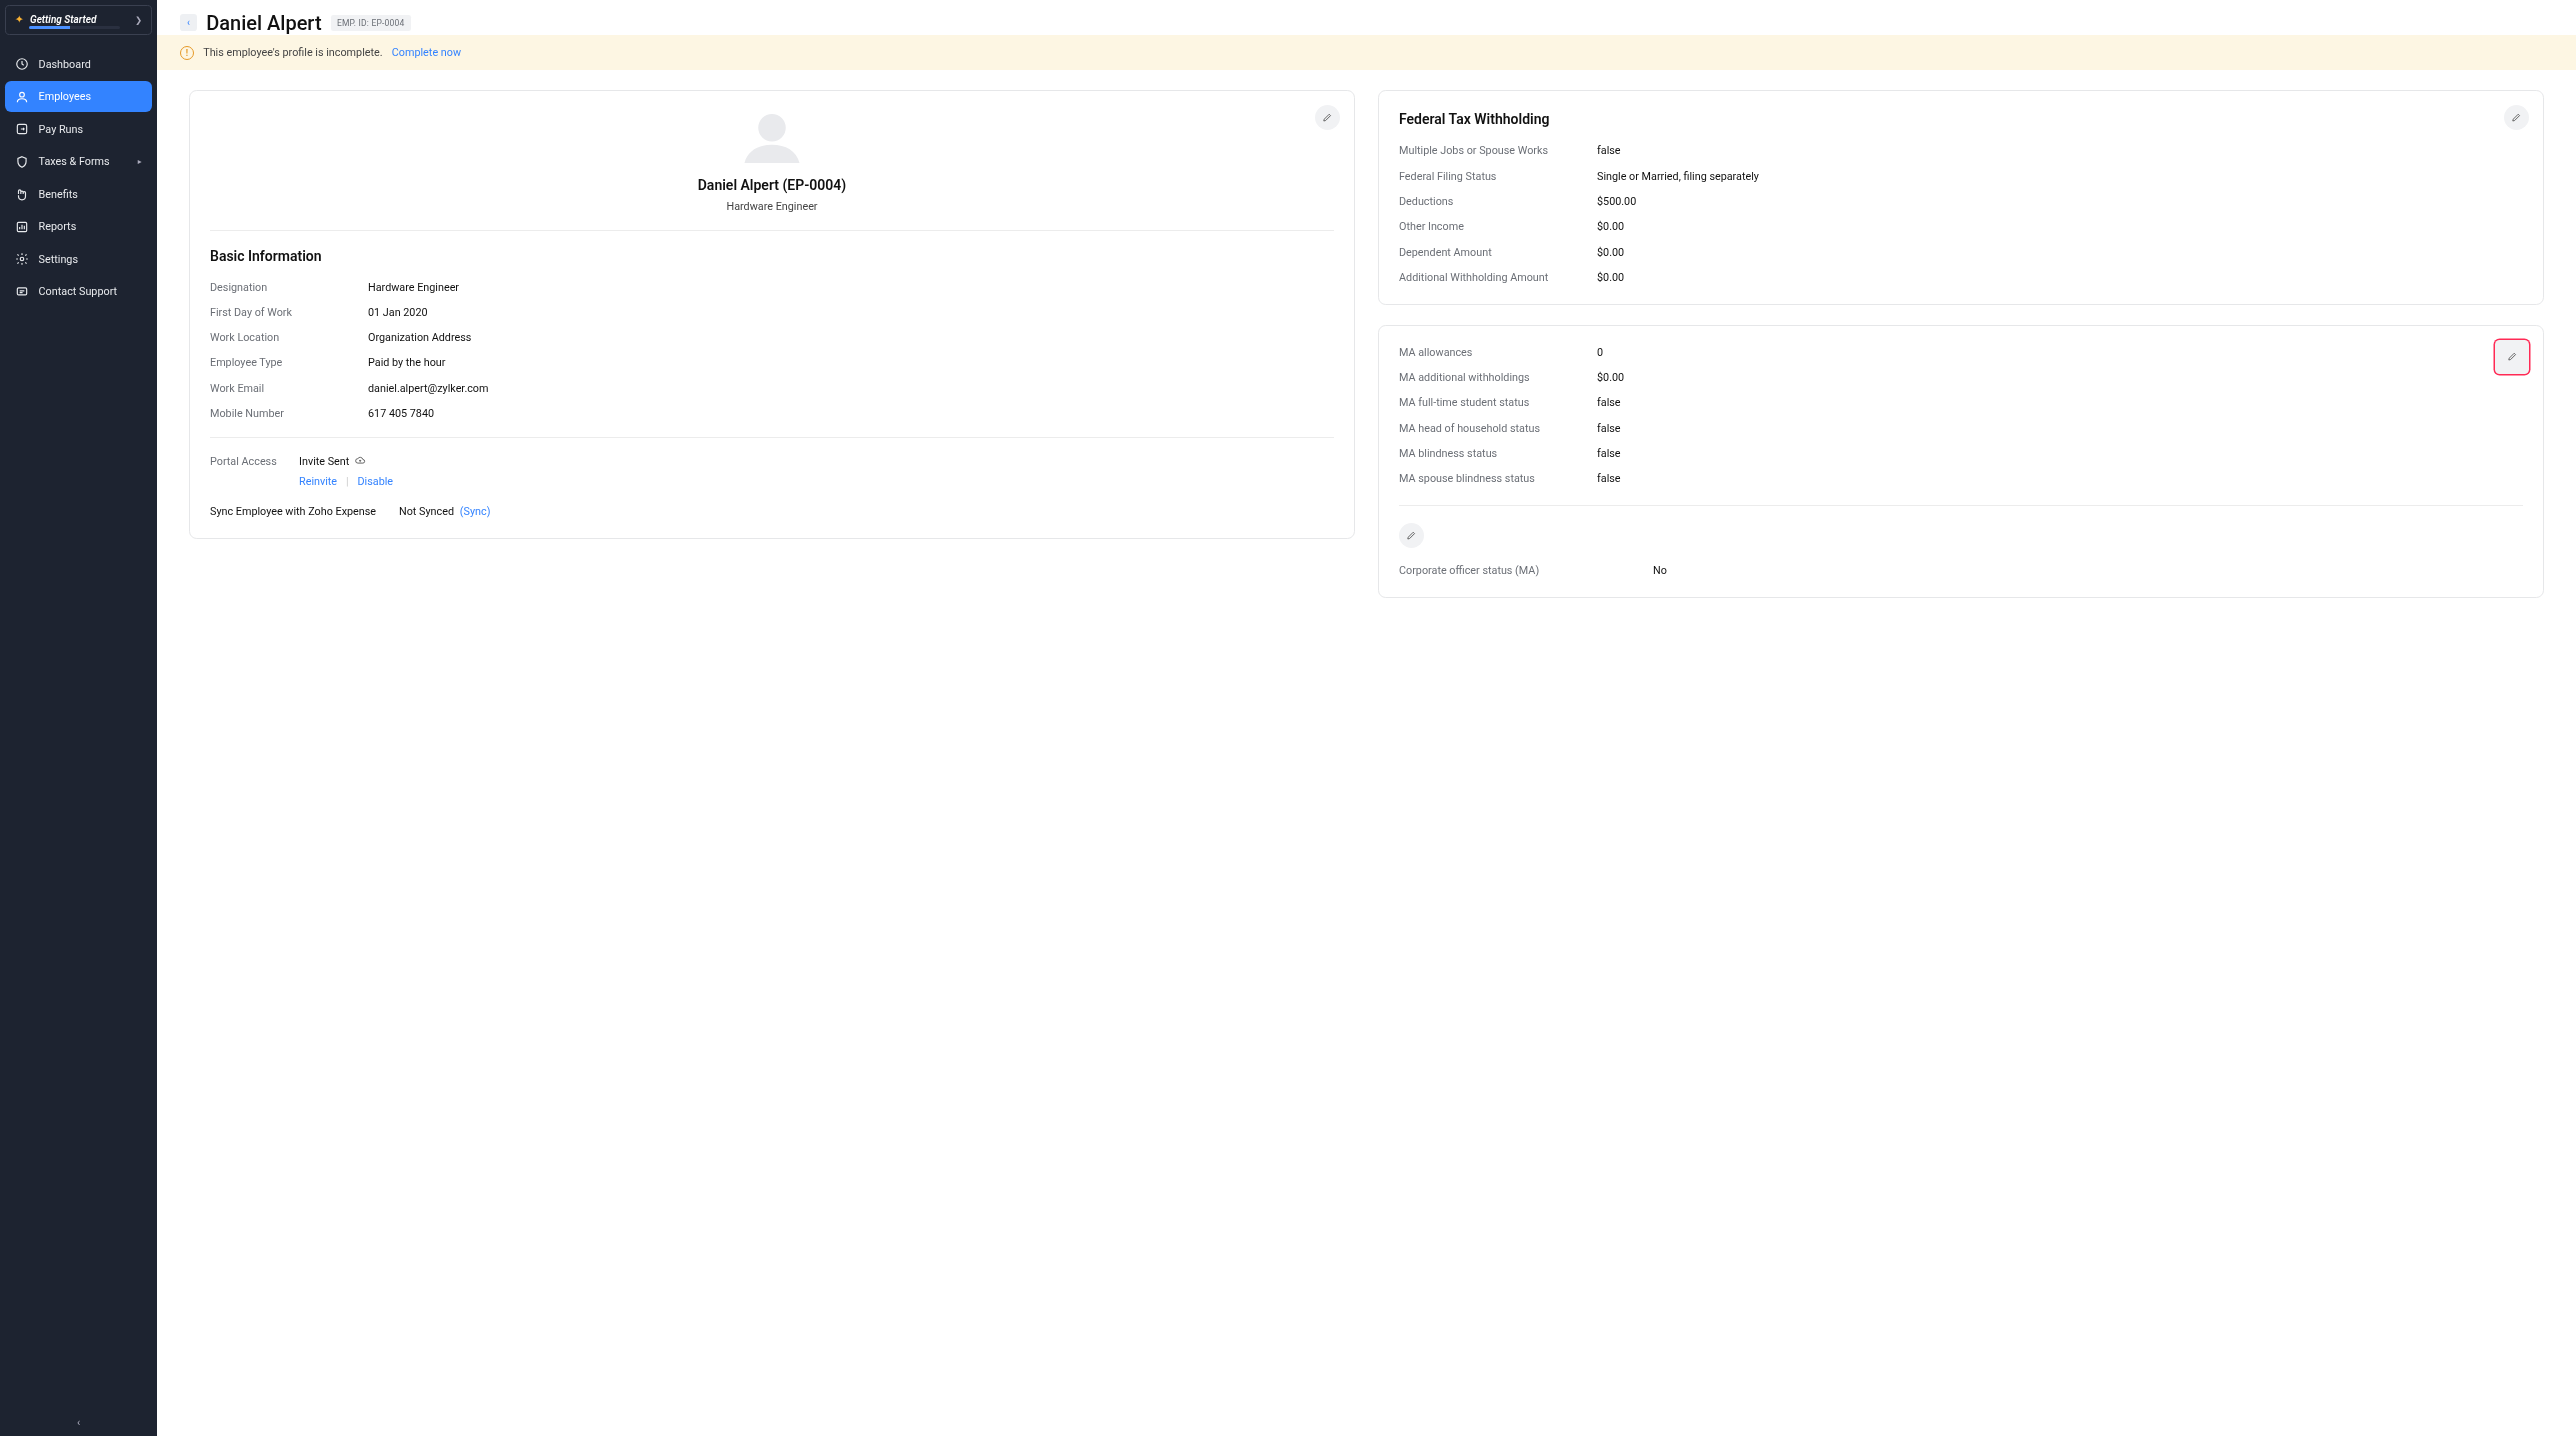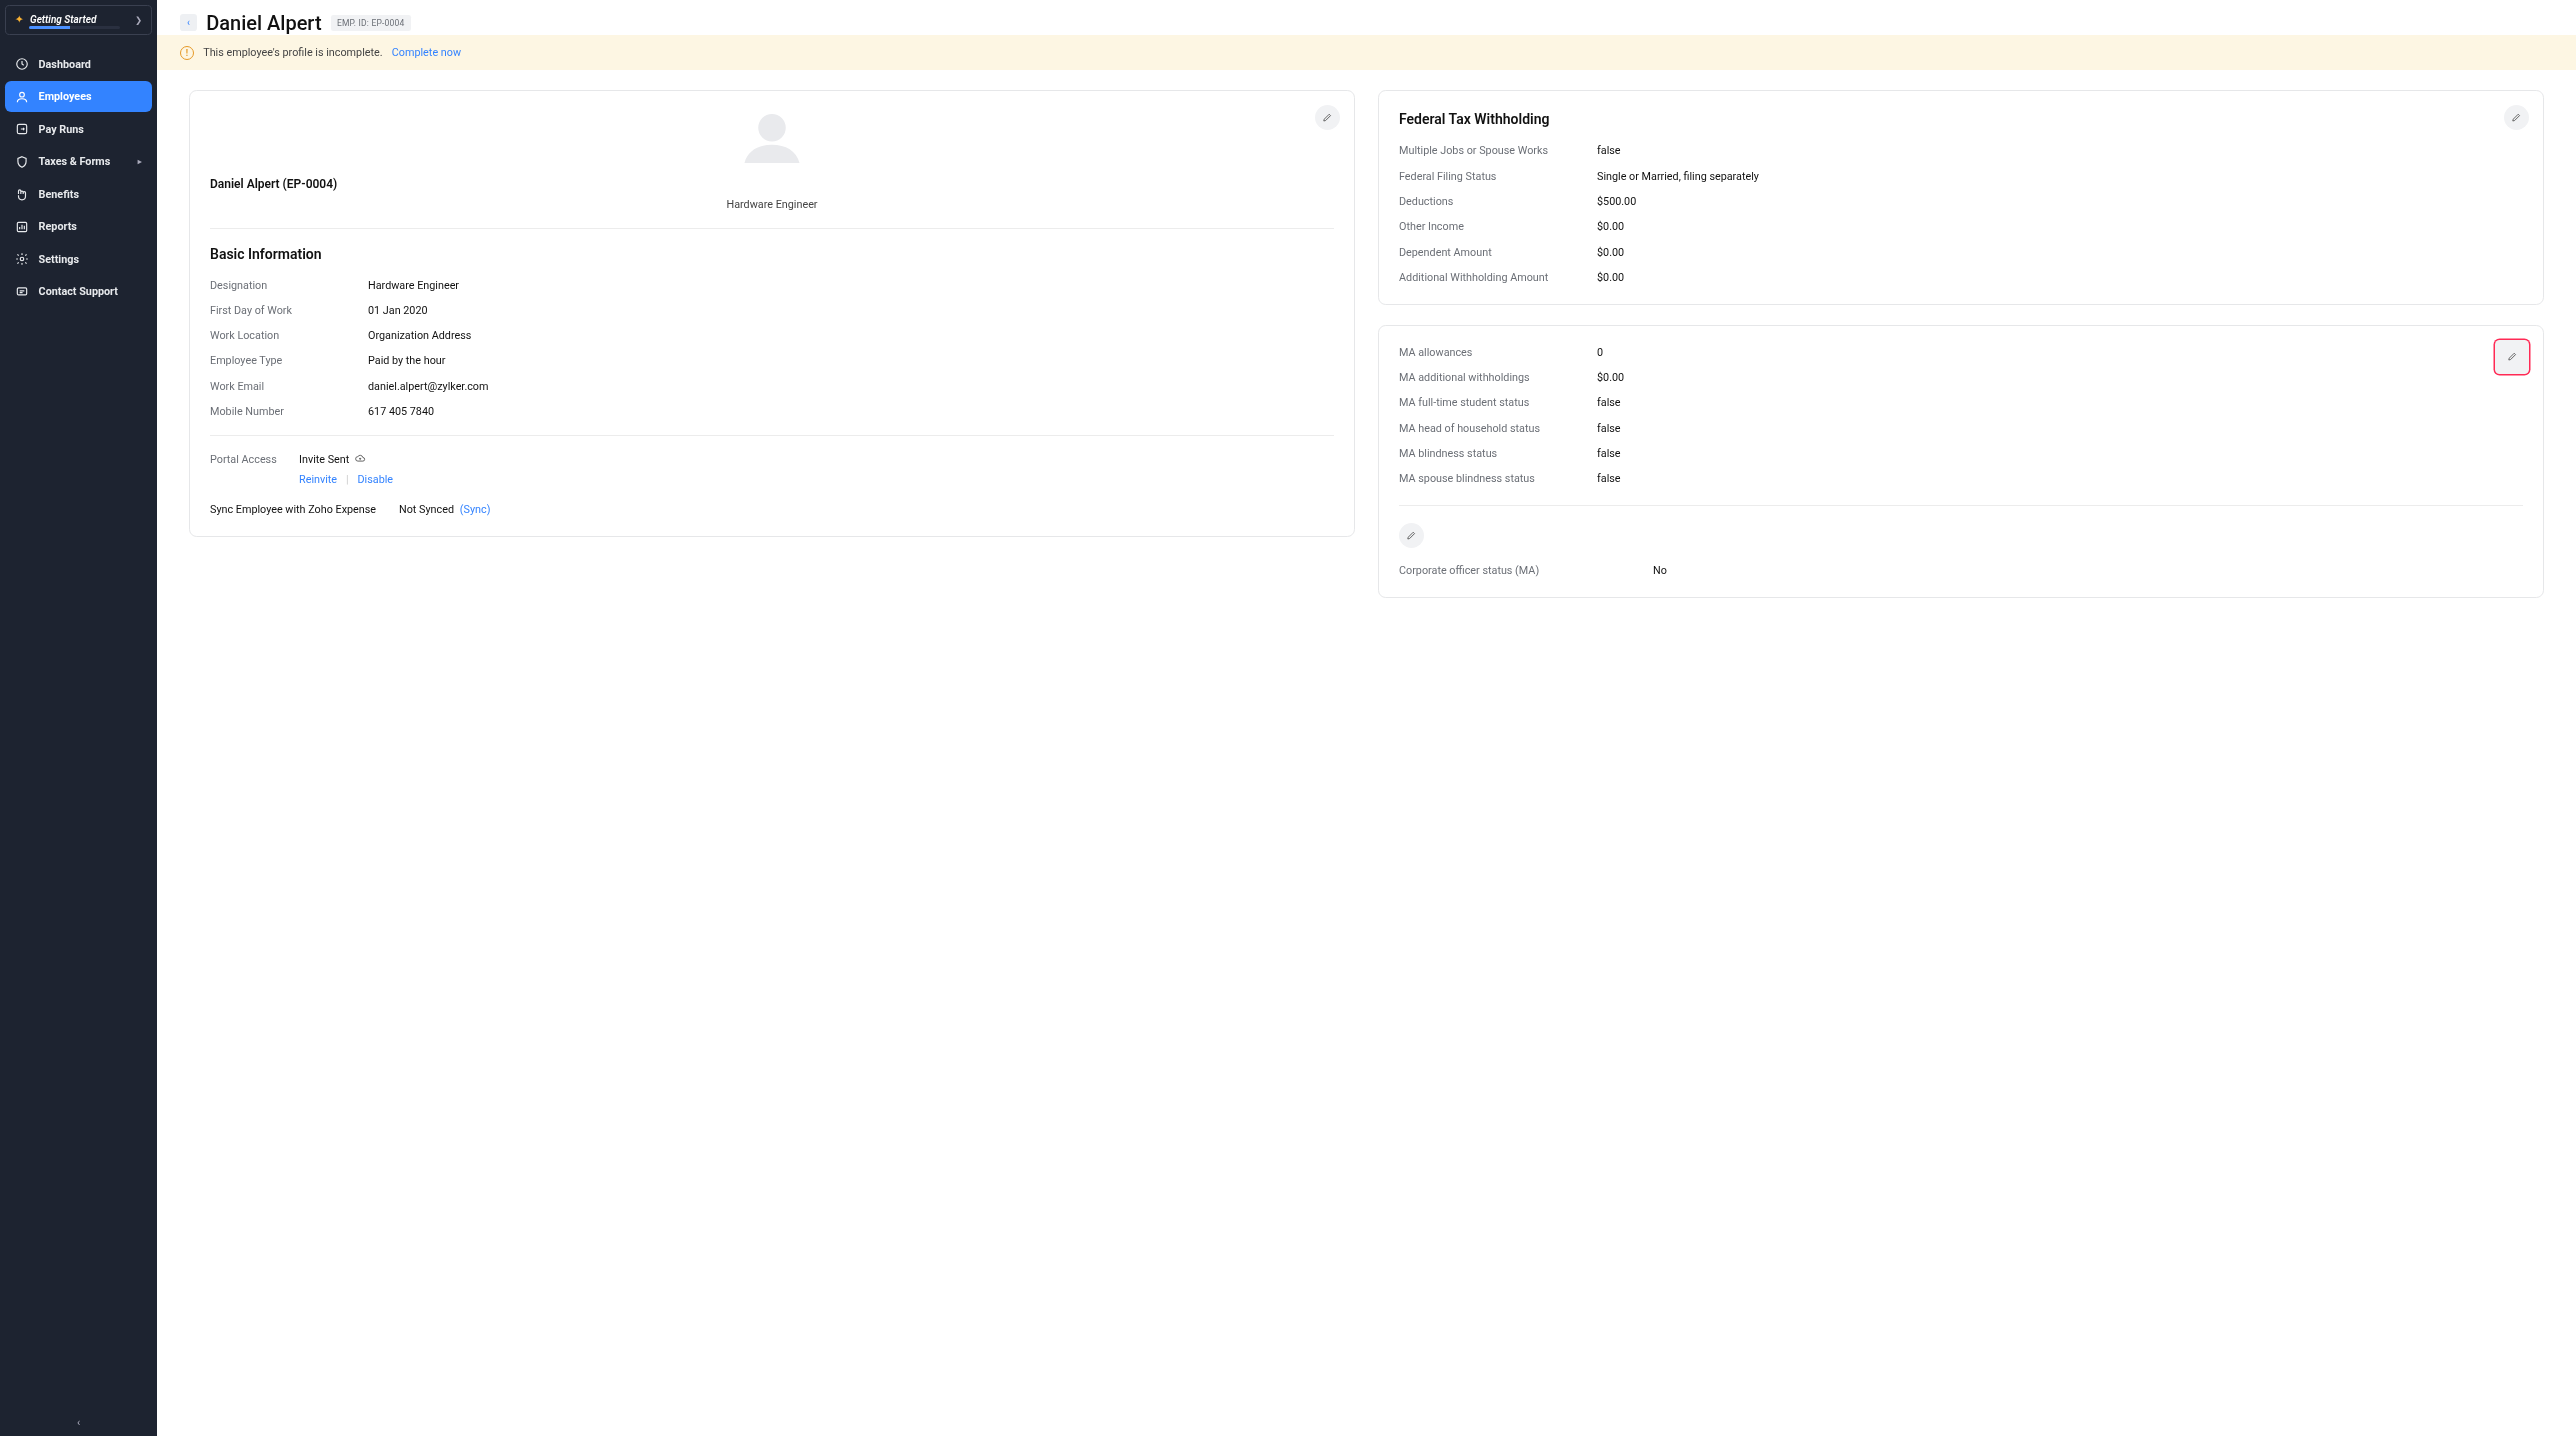--- a/index.html
+++ b/index.html
@@ -7,21 +7,21 @@
     .app { display: flex; height: 100vh; }
     
     
     .sidebar { width: 157px; background: #1d2330; color: #fff; display: flex; flex-direction: column; position: relative; }
     .getting-started { margin: 4.6px; padding: 7.7px 9.2px; border: 0.8px solid #3a4050; border-radius: 4.6px; display: flex; align-items: center; gap: 6.2px; cursor: pointer; position: relative; }
     .getting-started .sparkle { color: #f9b132; }
     .getting-started .gs-text { font-size: 10px; font-weight: 600; flex: 1; font-style: italic; }
     .getting-started .chevron { color: #aab; font-size: 8.5px; }
     .getting-started .progress { position: absolute; bottom: 5.4px; left: 23px; right: 31px; height: 2.3px; background: #2a3040; border-radius: 1.5px; overflow: hidden; }
     .getting-started .progress-fill { height: 100%; width: 45%; background: #4a90ff; }
-    .nav { padding: 4.6px 3.1px; display: flex; flex-direction: column; gap: 1.5px; margin-top: 4.6px; font-weight: bold; }
+    .nav { padding: 4.6px 3.1px; display: flex; flex-direction: column; gap: 1.5px; margin-top: 4.6px; }
     .nav-item { display: flex; align-items: center; gap: 9.2px; padding: 8.5px 10.8px; border-radius: 6.2px; color: #e8eaed; font-size: 10.8px; cursor: pointer; margin: 0 1.5px; }
     .nav-item.active { background: #3383ff; color: #fff; }
     .nav-item .icon { width: 14px; height: 14px; display: inline-flex; align-items: center; justify-content: center; }
     .nav-item .arrow { margin-left: auto; font-size: 7.7px; color: #aab; }
     .sidebar-collapse { position: absolute; bottom: 0; left: 0; right: 0; height: 28px; display: flex; align-items: center; justify-content: center; color: #aab; cursor: pointer; }
     
     
     .main { flex: 1; overflow-y: auto; background: #fff; }
     .header-row { display: flex; align-items: center; gap: 9.2px; padding: 10.8px 23px 0 23px; }
     .back-btn { width: 17px; height: 17px; border-radius: 3.1px; background: #eef0f3; display: flex; align-items: center; justify-content: center; cursor: pointer; color: #3383ff; font-size: 10px; }
@@ -38,21 +38,21 @@
     .content { display: flex; gap: 23px; padding: 20px 32px; }
     .col { flex: 1; display: flex; flex-direction: column; gap: 20px; }
     .card { border: 0.8px solid #e6e7e9; border-radius: 7.7px; padding: 20px; position: relative; }
     .edit-btn { position: absolute; top: 14px; right: 14px; width: 25px; height: 25px; border-radius: 50%; background: #f1f2f4; display: flex; align-items: center; justify-content: center; cursor: pointer; }
     .edit-btn.highlighted { box-shadow: 0 0 0 1.5px #ff2a55; border-radius: 4.6px; background: #f1f2f4; width: 34px; height: 34px; }
     .edit-btn.highlighted .edit-inner { width: 25px; height: 25px; border-radius: 50%; background: #f1f2f4; display: flex; align-items: center; justify-content: center; }
     .edit-btn svg { width: 10.8px; height: 10.8px; stroke: #555; }
     
     .avatar { width: 68px; height: 52px; margin: 0 auto 14px auto; display: flex; align-items: flex-end; justify-content: center; }
     .avatar svg { width: 68px; height: 52px; }
-    .emp-title { text-align: left; font-size: 12px; font-weight: 600; margin-bottom: 6.2px; }
+    .emp-title { text-align: center; font-size: 14px; font-weight: 600; margin-bottom: 6.2px; }
     .emp-role { text-align: center; font-size: 10.8px; color: #444; margin-bottom: 17px; }
     .hr { border: none; border-top: 0.8px solid #ececec; margin: 6.2px 0 17px 0; }
     
     .section-title { font-size: 14px; font-weight: 600; margin-bottom: 17px; }
     .kv-list { display: flex; flex-direction: column; gap: 12.3px; }
     .kv { display: flex; }
     .kv .k { width: 158px; color: #6b6f76; font-size: 10.8px; }
     .kv .v { flex: 1; color: #111; font-size: 10.8px; }
     .link { color: #3383ff; cursor: pointer; }
     .portal-row { display: flex; align-items: flex-start; }

